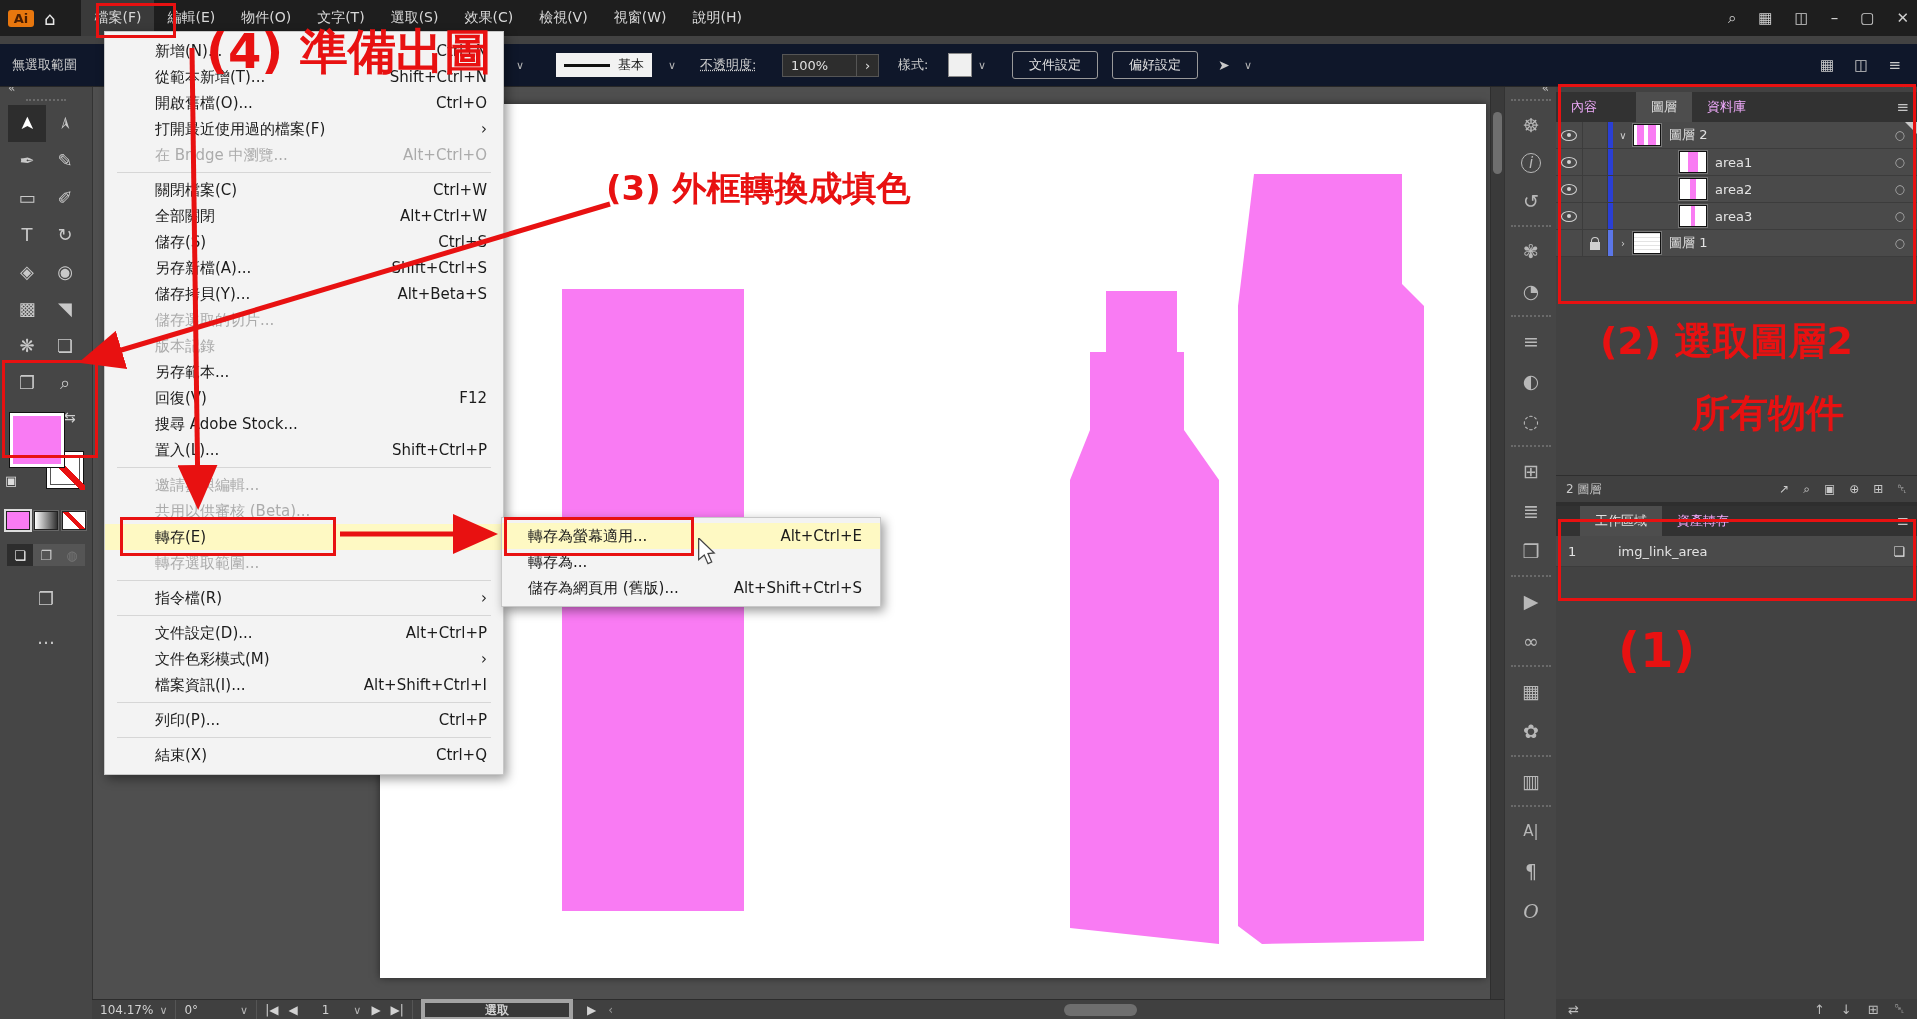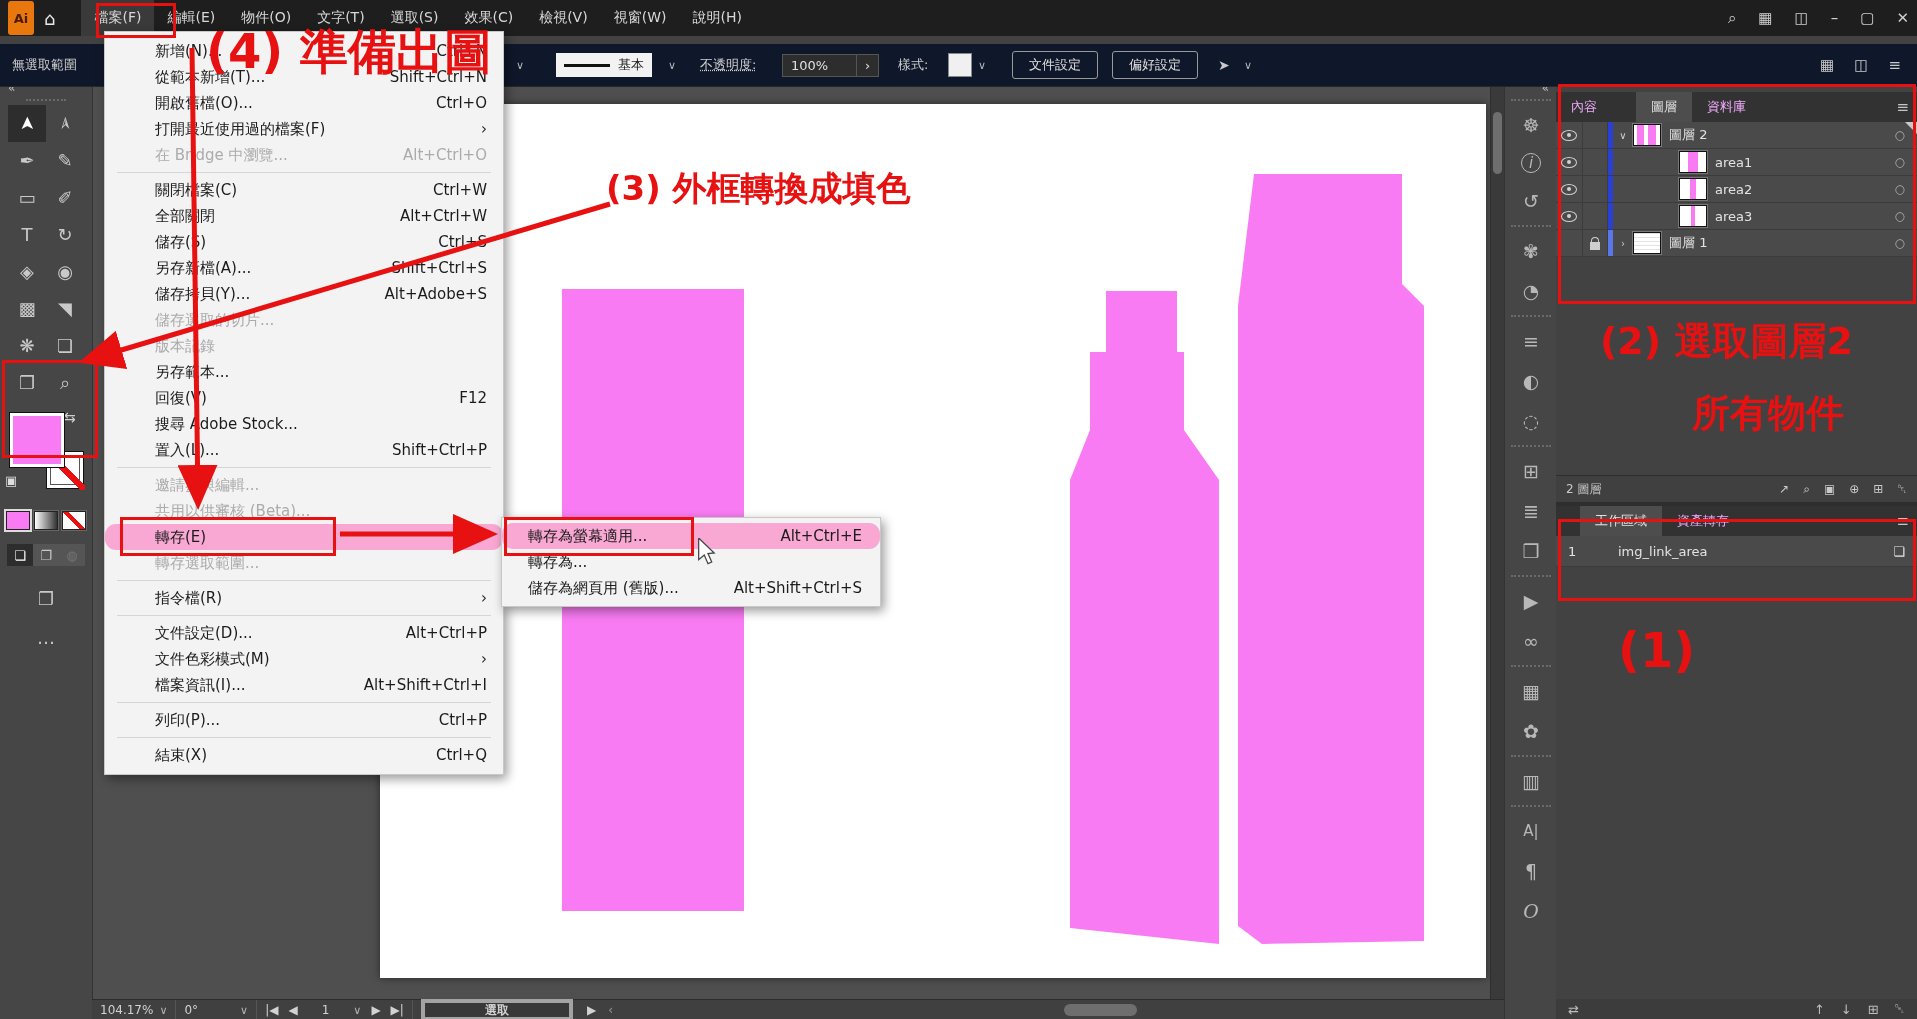--- a/index.html
+++ b/index.html
@@ -2,21 +2,21 @@
 <html style="--magenta: #f97bf3; --red: #e81111;"><head>
 <meta charset="utf-8">
 <style>
   html,body{margin:0;padding:0;background:#222;}
   .app{position:relative;width:1917px;height:1019px;overflow:hidden;
        font-family:"DejaVu Sans","Liberation Sans",sans-serif;
        background:#424242;color:#d6d6d6;font-size:14px;}
   
   .titlebar{position:absolute;left:0;top:0;width:100%;height:36px;background:#1e1e1e;
             display:flex;align-items:center;z-index:20;}
-  .ai-logo{width:26px;height:34px;margin:0 10px 0 8px;background:#e8770e;color:#4a1d00;
+  .ai-logo{width:26px;height:17px;margin:0 10px 0 8px;background:#e8770e;color:#4a1d00;
            font-weight:bold;font-size:13px;display:flex;align-items:center;justify-content:center;border-radius:3px;}
   .home{font-size:18px;color:#e8e8e8;margin-right:26px;}
   .menus{display:flex;height:100%;align-items:center;}
   .menus .m{padding:0 13px;height:100%;display:flex;align-items:center;color:#d8d8d8;font-size:14px;}
   .menus .m.open{background:#3a3a3a;}
   .tb-right{position:absolute;right:8px;top:0;height:36px;display:flex;align-items:center;gap:22px;color:#cfcfcf;font-size:15px;}
   
   .controlbar{position:absolute;left:0;top:44px;width:100%;height:42px;background:#0f172a;
               border-bottom:1px solid #272727;display:flex;align-items:center;z-index:15;}
   .controlbar .lab{color:#cfcfcf;font-size:13px;}
@@ -101,21 +101,21 @@
              display:flex;align-items:center;font-size:12px;color:#d2d2d2;z-index:6;}
   .sb-seg{display:flex;align-items:center;gap:6px;padding:0 8px;border-right:1px solid #555;height:100%;}
   .sb-field{background:#383838;border:4px solid #a3a3a3;height:14px;display:flex;align-items:center;justify-content:center;padding:0 60px;margin:0 8px;font-weight:bold;}
   .hthumb{position:absolute;left:972px;top:4px;width:73px;height:12px;background:#6e6e6e;border-radius:6px;}
   
   .filemenu{position:absolute;left:104px;top:31px;width:398px;background:#f3f3f3;border:1px solid #c8c8c8;
             box-shadow:3px 4px 10px rgba(0,0,0,.4);padding:6px 0;z-index:40;color:#1b1b1b;font-size:15px;}
   .mi{height:26px;display:flex;align-items:center;justify-content:space-between;padding:0 16px 0 50px;}
   .mi .sc{margin-left:24px;white-space:nowrap;}
   .mi.dis{color:#ababab;}
-  .mi.hl{background:#f9a8d4;border-radius:11px;}
+  .mi.hl{background:#fef9c3;}
   .msep{height:1px;background:#d6d6d6;margin:4px 12px;}
   .submenu{position:absolute;left:501px;top:517px;width:378px;background:#f3f3f3;border:1px solid #c8c8c8;
            box-shadow:3px 4px 10px rgba(0,0,0,.4);padding:5px 0;z-index:41;color:#1b1b1b;font-size:15px;}
   .submenu .mi{padding:0 18px 0 26px;}
   
   .rbox{position:absolute;border:3px solid var(--red);z-index:61;pointer-events:none;}
   .rtext{position:absolute;color:var(--red);font-weight:bold;z-index:61;pointer-events:none;white-space:nowrap;}
   .overlay-svg{position:absolute;left:0;top:0;width:1917px;height:1019px;z-index:60;pointer-events:none;}
   .cursor{position:absolute;z-index:70;pointer-events:none;}
 </style>
@@ -449,21 +449,21 @@
     <div class="mi">
         <span>儲存(S)</span>
         <span class="sc">Ctrl+S</span>
       </div>
     <div class="mi">
         <span>另存新檔(A)...</span>
         <span class="sc">Shift+Ctrl+S</span>
       </div>
     <div class="mi">
         <span>儲存拷貝(Y)...</span>
-        <span class="sc">Alt+Adobe+S</span>
+        <span class="sc">Alt+Beta+S</span>
       </div>
     <div class="mi dis">
         <span>儲存選取的切片...</span>
       </div>
     <div class="mi dis">
         <span>版本記錄</span>
       </div>
     <div class="mi">
         <span>另存範本...</span>
       </div>

